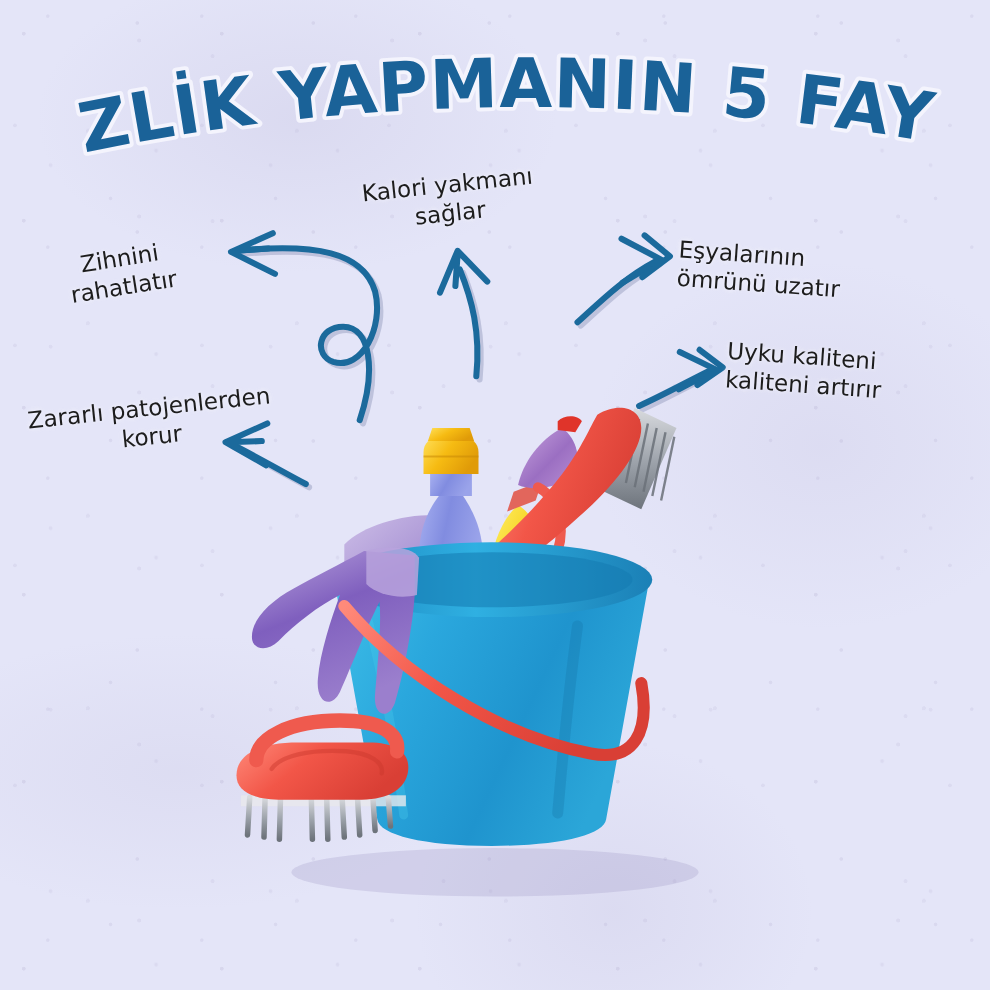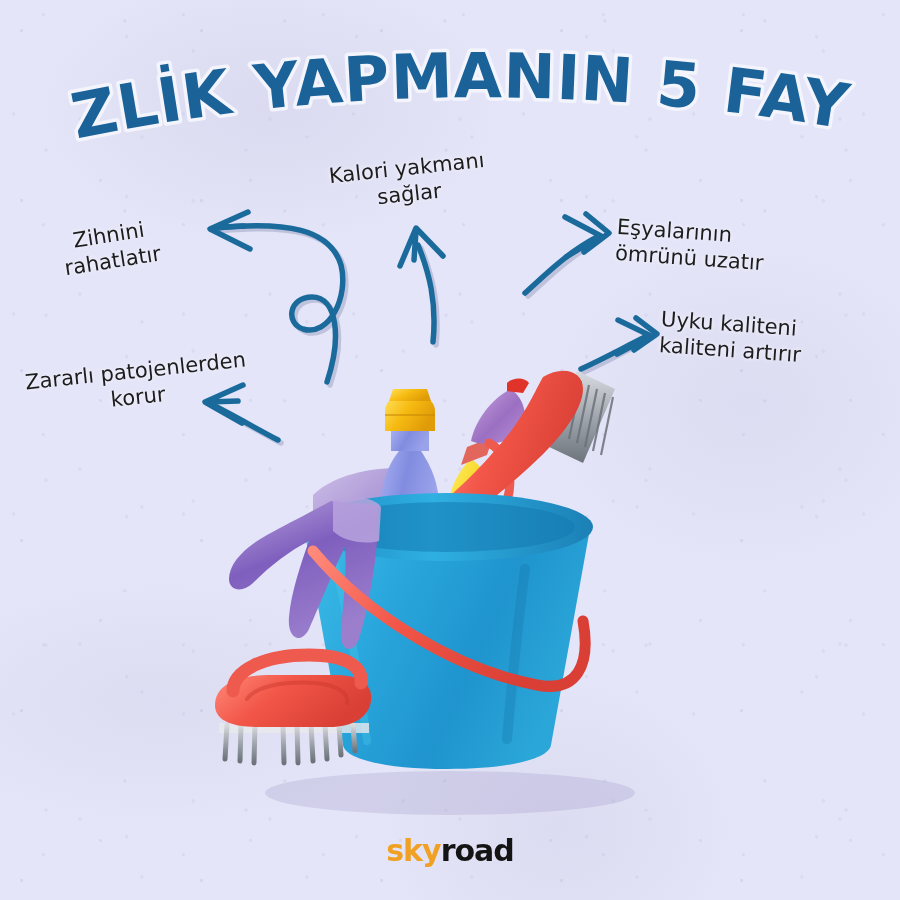--- a/index.html
+++ b/index.html
@@ -339,17 +339,14 @@
         </g>
         <path d="M 30 350 C 30 330 52 320 86 320 L 150 320 C 176 320 188 330 186 346
                  C 184 362 168 372 144 372 L 72 372 C 44 372 30 364 30 350 Z" fill="url(#gRed)"></path>
         <path d="M 48 336 C 48 316 78 300 124 300 C 162 300 178 312 176 328" fill="none" stroke="#ef5a4e" stroke-width="13" stroke-linecap="round"></path>
         <path d="M 62 344 C 70 332 96 326 130 328 C 152 330 164 338 162 348" fill="none" stroke="#c9372d" stroke-width="4" opacity=".45" stroke-linecap="round"></path>
       </g>
 
     </svg>
   </div>
 
-  <div class="logo">
-    <span class="sky">sky</span><span class="road">road</span>
-  </div>
 
 </div>
 
 </body></html>

